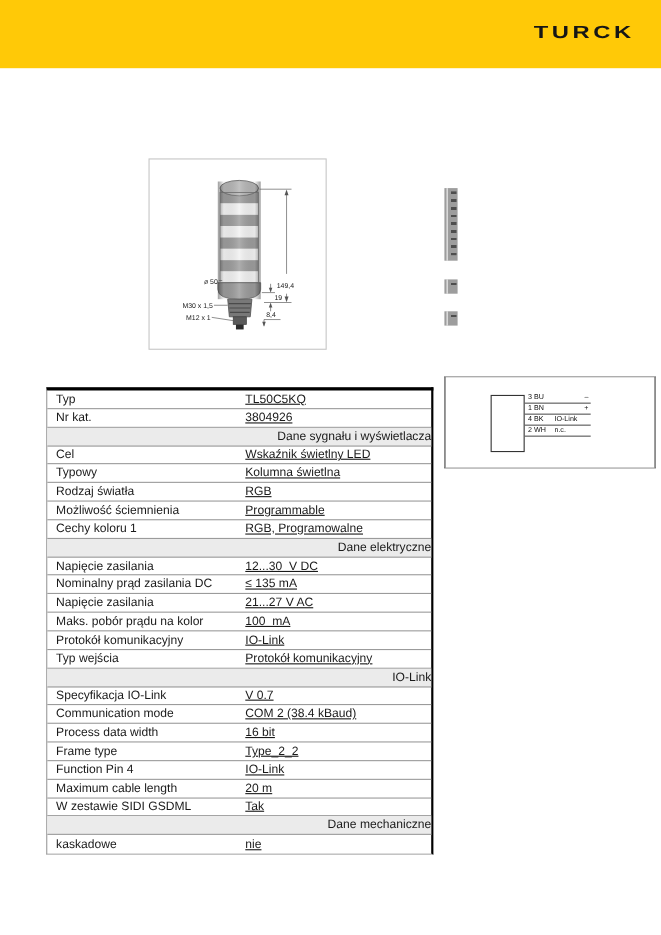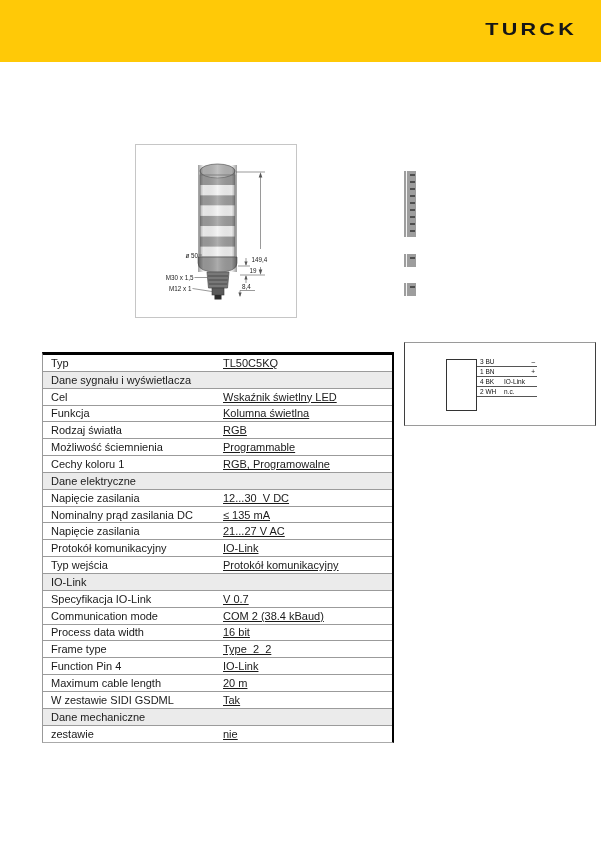--- a/index.html
+++ b/index.html
@@ -42,21 +42,21 @@
 
   
   .spec{position:absolute;left:42px;top:352px;width:352px;background:#fff;
         border-top:3px solid #000;border-right:2px solid #000;
         border-left:1px solid #999;border-bottom:1px solid #aaa;box-sizing:border-box;}
   .trow{height:16.85px;border-bottom:1px solid #9b9b9b;box-sizing:border-box;
         display:flex;align-items:center;font-size:11px;}
   .trow:last-child{border-bottom:none;}
   .trow .lbl{width:180px;padding-left:8px;box-sizing:border-box;}
   .trow .val{flex:1;white-space:pre;text-decoration:underline;}
-  .trow.section{background:#EBEBEB;padding-left:8px;}
+  .trow.section{background:#EBEBEB;padding-left:8px;justify-content:flex-end;}
 </style>
 </head>
 <body>
 
 <div class="page">
 
   <div class="header">
     <div class="brand">TURCK</div>
   </div>
 
@@ -172,29 +172,33 @@
           <span class="sig">n.c.</span>
         </div>
       </div>
   </div>
 
   <div class="spec">
       <div class="trow field">
         <span class="lbl">Typ</span>
         <span class="val">TL50C5KQ</span>
       </div>
+      <div class="trow field">
+        <span class="lbl">Nr kat.</span>
+        <span class="val">3804926</span>
+      </div>
       <div class="trow section">
         <span>Dane sygnału i wyświetlacza</span>
       </div>
       <div class="trow field">
         <span class="lbl">Cel</span>
         <span class="val">Wskaźnik świetlny LED</span>
       </div>
       <div class="trow field">
-        <span class="lbl">Funkcja</span>
+        <span class="lbl">Typowy</span>
         <span class="val">Kolumna świetlna</span>
       </div>
       <div class="trow field">
         <span class="lbl">Rodzaj światła</span>
         <span class="val">RGB</span>
       </div>
       <div class="trow field">
         <span class="lbl">Możliwość ściemnienia</span>
         <span class="val">Programmable</span>
       </div>
@@ -211,20 +215,24 @@
       </div>
       <div class="trow field">
         <span class="lbl">Nominalny prąd zasilania DC</span>
         <span class="val">≤ 135 mA</span>
       </div>
       <div class="trow field">
         <span class="lbl">Napięcie zasilania</span>
         <span class="val">21...27 V AC</span>
       </div>
       <div class="trow field">
+        <span class="lbl">Maks. pobór prądu na kolor</span>
+        <span class="val">100  mA</span>
+      </div>
+      <div class="trow field">
         <span class="lbl">Protokół komunikacyjny</span>
         <span class="val">IO-Link</span>
       </div>
       <div class="trow field">
         <span class="lbl">Typ wejścia</span>
         <span class="val">Protokół komunikacyjny</span>
       </div>
       <div class="trow section">
         <span>IO-Link</span>
       </div>
@@ -253,18 +261,18 @@
         <span class="val">20 m</span>
       </div>
       <div class="trow field">
         <span class="lbl">W zestawie SIDI GSDML</span>
         <span class="val">Tak</span>
       </div>
       <div class="trow section">
         <span>Dane mechaniczne</span>
       </div>
       <div class="trow field">
-        <span class="lbl">zestawie</span>
+        <span class="lbl">kaskadowe</span>
         <span class="val">nie</span>
       </div>
     </div>
 
 </div>
 
 </body></html>

